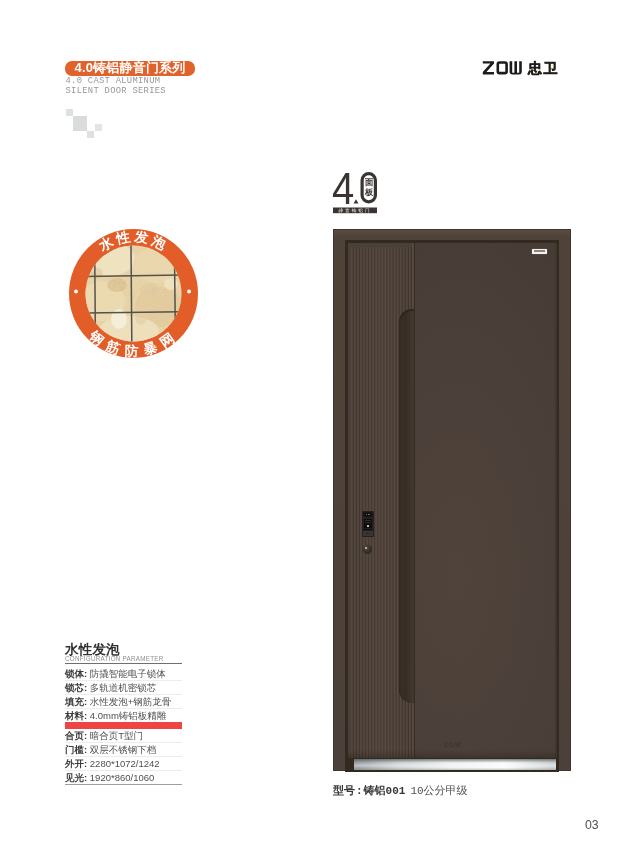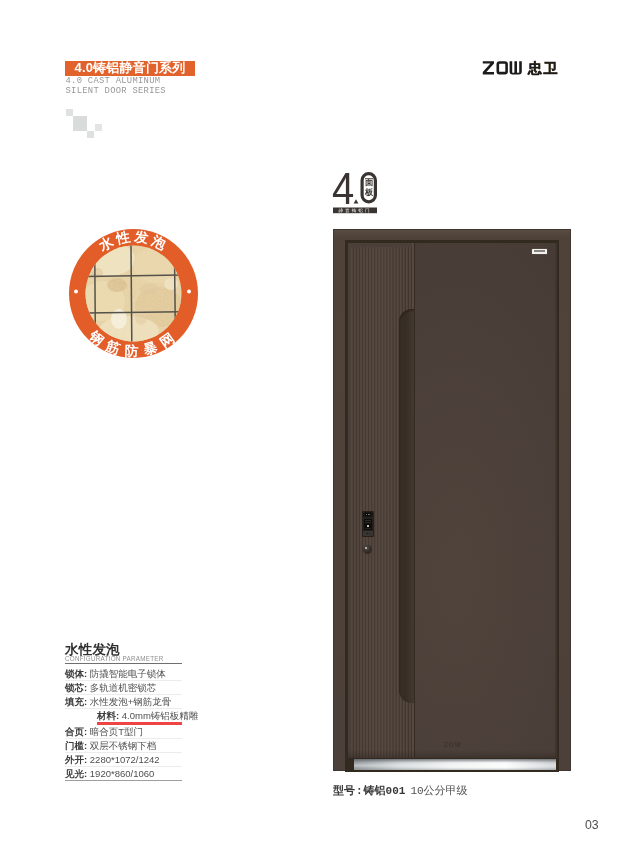--- a/index.html
+++ b/index.html
@@ -2,21 +2,21 @@
 <html><head>
 <meta charset="utf-8">
 <style>
   html,body{margin:0;padding:0;}
   body{width:629px;height:860px;background:#ffffff;font-family:"Liberation Sans",sans-serif;position:relative;overflow:hidden;}
   .abs{position:absolute;}
 </style>
 </head>
 <body>
 
-<div class="abs" style="left:65px;top:61px;width:130px;height:14.5px;background:#e2622b;color:#ffffff;font-weight:bold;font-size:13px;line-height:14.5px;text-align:center;letter-spacing:0.2px;">4.0铸铝静音门系列</div>
+<div class="abs" style="left:65px;top:61px;width:130px;height:14.5px;background:#e2622b;color:#ffffff;font-weight:bold;font-size:13px;line-height:14.5px;text-align:center;letter-spacing:0.2px;border-radius:7px;">4.0铸铝静音门系列</div>
 
 <div class="abs" style="left:65.5px;top:77px;width:200px;color:#989898;font-size:8.8px;line-height:9.6px;letter-spacing:0.3px;font-family:Liberation Mono, monospace;">4.0 CAST ALUMINUM<br>SILENT DOOR SERIES</div>
 
 <div class="abs" style="left:66px;top:109px;width:7px;height:7px;background:#dfe0e0;"></div>
 
 <div class="abs" style="left:73px;top:116px;width:14px;height:15px;background:#dadbdb;"></div>
 
 <div class="abs" style="left:87px;top:131px;width:7px;height:7px;background:#dfe0e0;"></div>
 
 <div class="abs" style="left:94.5px;top:124px;width:7px;height:7px;background:#e3e4e4;"></div>
@@ -163,20 +163,20 @@
 <div class="abs" style="left:65px;top:640.5px;font-size:13.5px;font-weight:bold;color:#303030;letter-spacing:0.2px;">水性发泡</div>
 
 <div class="abs" style="left:65px;top:654.5px;font-size:6.3px;color:#8f8f8f;letter-spacing:0.25px;">CONFIGURATION PARAMETER</div>
 
 <div class="abs" style="left:65px;top:663px;width:116.5px;height:1.3px;background:#6f6f6f;"></div>
 
 <div class="abs" style="left:65px;top:666.5px;width:116.5px;font-size:9.5px;color:#4f4f4f;">
   <div style="height:13.05px;line-height:13.05px;border-bottom:1px solid #ececec;white-space:nowrap;"><b style="color:#3b3b3b;">锁体<span style="letter-spacing:0">:</span> </b>防撬智能电子锁体</div>
   <div style="height:13.05px;line-height:13.05px;border-bottom:1px solid #ececec;white-space:nowrap;"><b style="color:#3b3b3b;">锁芯<span style="letter-spacing:0">:</span> </b>多轨道机密锁芯</div>
   <div style="height:13.05px;line-height:13.05px;border-bottom:1px solid #ececec;white-space:nowrap;"><b style="color:#3b3b3b;">填充<span style="letter-spacing:0">:</span> </b>水性发泡+钢筋龙骨</div>
-  <div style="height:13.05px;line-height:13.05px;border-bottom:3px solid #ef4444;white-space:nowrap;margin-left:32px;"><b style="color:#3b3b3b;">材料<span style="letter-spacing:0">:</span> </b>4.0mm铸铝板精雕</div>
+  <div style="height:13.05px;line-height:13.05px;border-bottom:7px solid #ef4444;white-space:nowrap;"><b style="color:#3b3b3b;">材料<span style="letter-spacing:0">:</span> </b>4.0mm铸铝板精雕</div>
   <div style="height:13.05px;line-height:13.05px;border-bottom:1px solid #ececec;white-space:nowrap;"><b style="color:#3b3b3b;">合页<span style="letter-spacing:0">:</span> </b>暗合页T型门</div>
   <div style="height:13.05px;line-height:13.05px;border-bottom:1px solid #ececec;white-space:nowrap;"><b style="color:#3b3b3b;">门槛<span style="letter-spacing:0">:</span> </b>双层不锈钢下档</div>
   <div style="height:13.05px;line-height:13.05px;border-bottom:1px solid #ececec;white-space:nowrap;"><b style="color:#3b3b3b;">外开<span style="letter-spacing:0">:</span> </b>2280*1072/1242</div>
   <div style="height:13.05px;line-height:13.05px;border-bottom:1px solid #9e9e9e;white-space:nowrap;"><b style="color:#3b3b3b;">见光<span style="letter-spacing:0">:</span> </b>1920*860/1060</div>
 </div>
 
 <div class="abs" style="left:585px;top:818px;font-size:12.3px;color:#4f4f4f;">03</div>
 
 </body></html>

